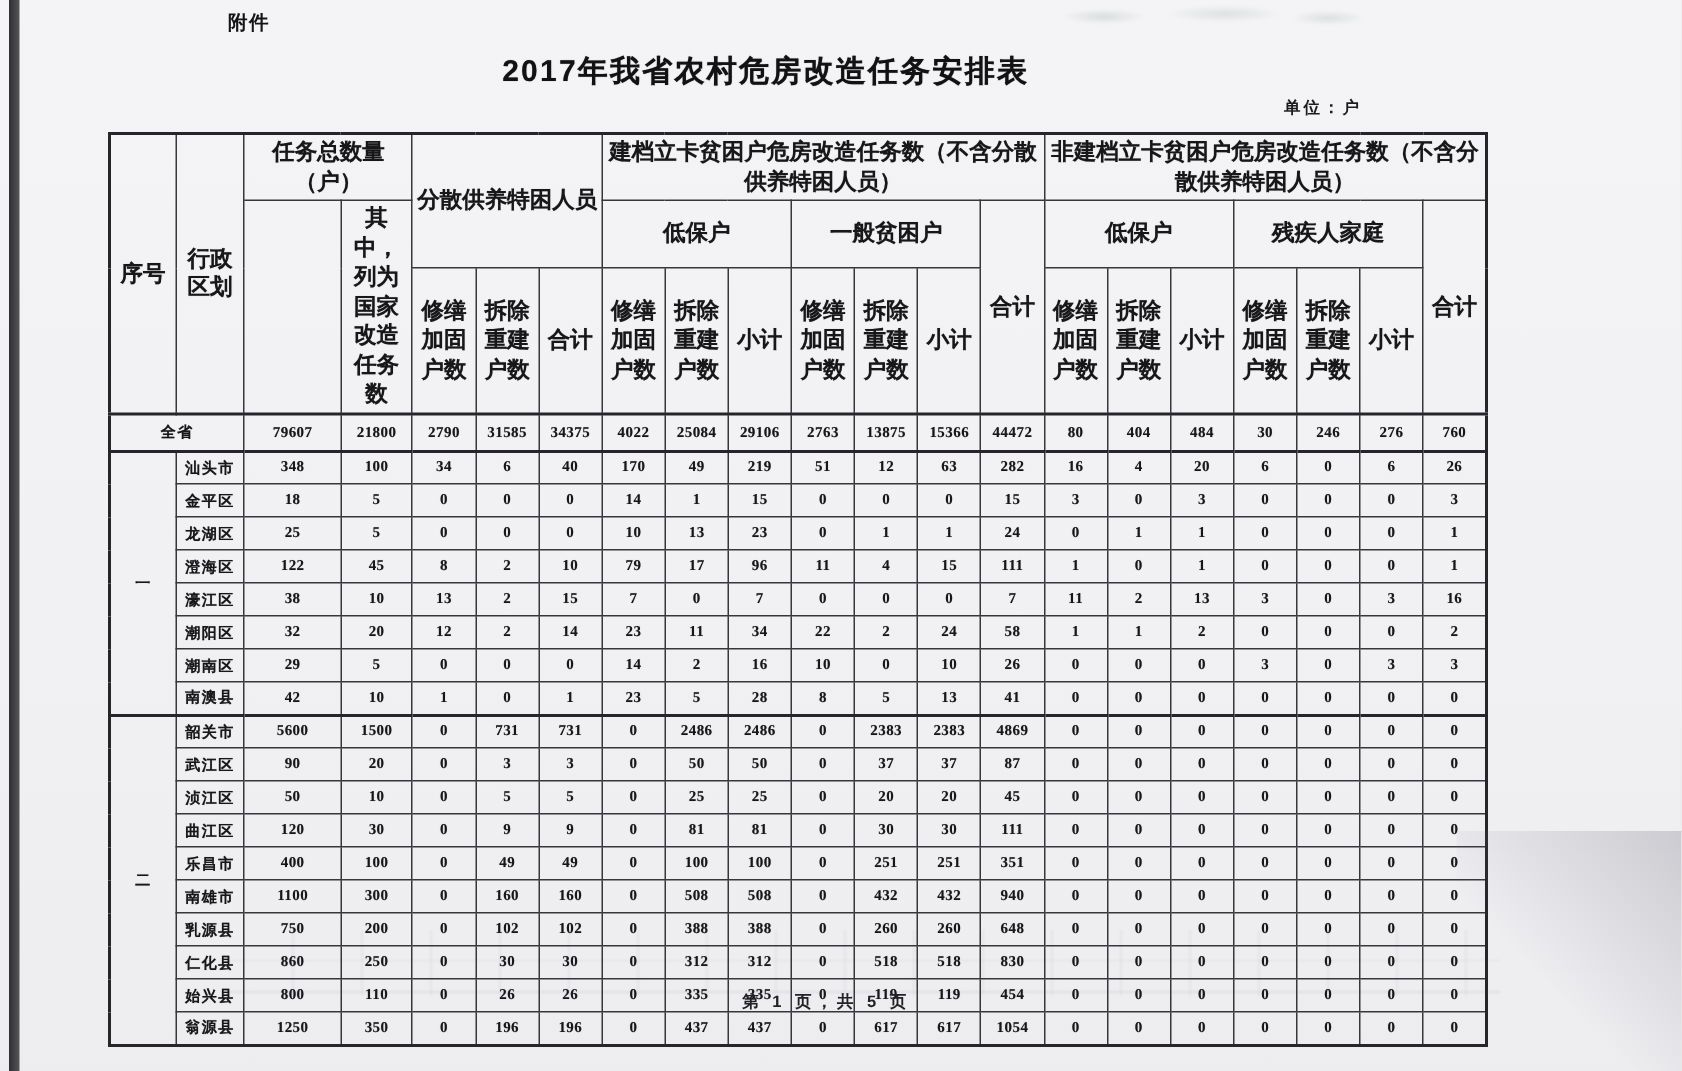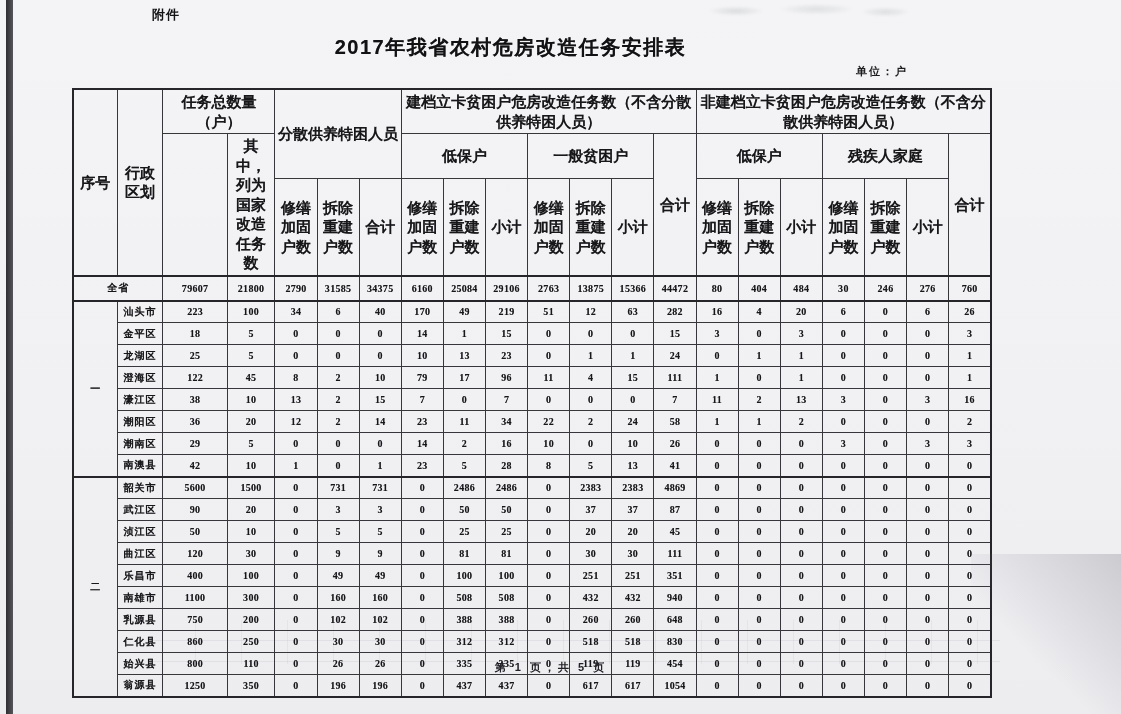--- a/index.html
+++ b/index.html
@@ -147,39 +147,39 @@
           </tr>
         </thead>
       <tbody>
           <tr class="province-row">
             <td colspan="2" class="region">全省</td>
             <td>79607</td>
             <td>21800</td>
             <td>2790</td>
             <td>31585</td>
             <td>34375</td>
-            <td>6160</td>
+            <td>4022</td>
             <td>25084</td>
             <td>29106</td>
             <td>2763</td>
             <td>13875</td>
             <td>15366</td>
             <td>44472</td>
             <td>80</td>
             <td>404</td>
             <td>484</td>
             <td>30</td>
             <td>246</td>
             <td>276</td>
             <td>760</td>
           </tr>
           <tr class="section-first">
             <td rowspan="8" class="serial">一</td>
             <td class="region">汕头市</td>
-            <td>223</td>
+            <td>348</td>
             <td>100</td>
             <td>34</td>
             <td>6</td>
             <td>40</td>
             <td>170</td>
             <td>49</td>
             <td>219</td>
             <td>51</td>
             <td>12</td>
             <td>63</td>
@@ -275,21 +275,21 @@
             <td>11</td>
             <td>2</td>
             <td>13</td>
             <td>3</td>
             <td>0</td>
             <td>3</td>
             <td>16</td>
           </tr>
           <tr>
             <td class="region">潮阳区</td>
-            <td>36</td>
+            <td>32</td>
             <td>20</td>
             <td>12</td>
             <td>2</td>
             <td>14</td>
             <td>23</td>
             <td>11</td>
             <td>34</td>
             <td>22</td>
             <td>2</td>
             <td>24</td>

